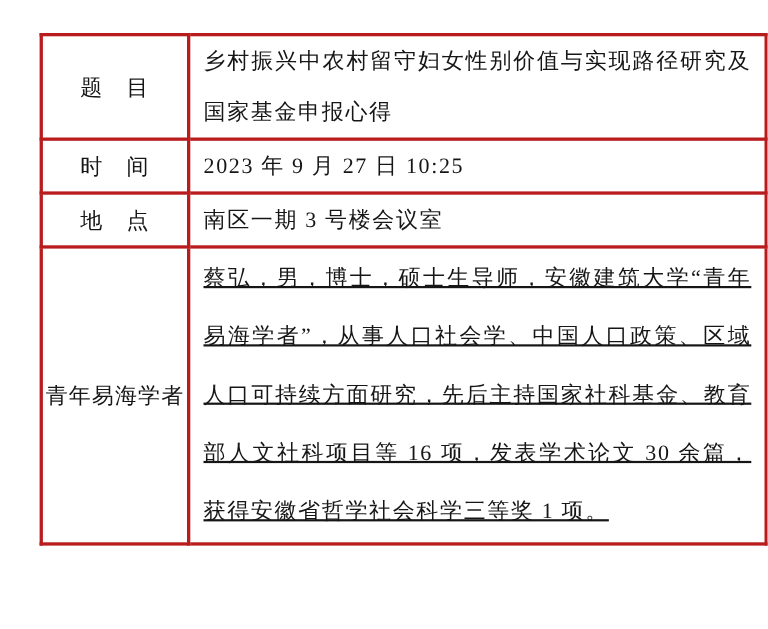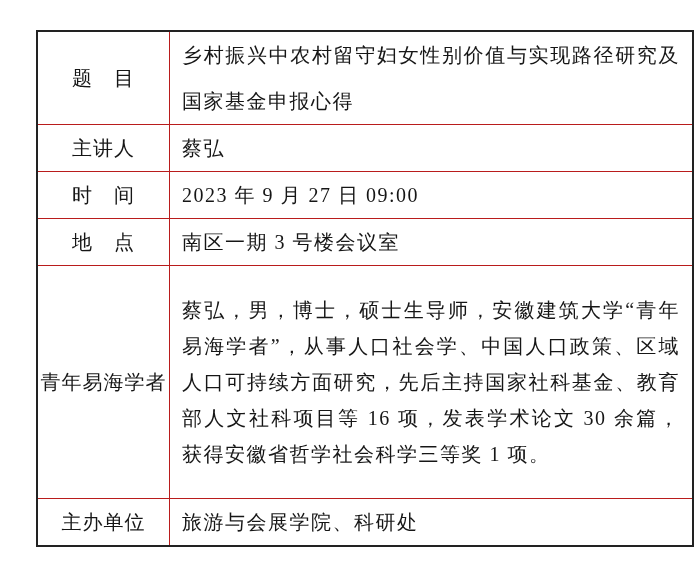--- a/index.html
+++ b/index.html
@@ -19,21 +19,21 @@
   table.seminar {
     position: absolute;
     left: 36px;
     top: 30px;
     width: 627px;
     border-collapse: collapse;
     table-layout: fixed;
     border: 2px solid #222222;
   }
   table.seminar td {
-    border: 1px solid #b91c1c;
+    border: 3px solid #b91c1c;
     vertical-align: middle;
     font-size: 20px;
   }
   td.label-cell {
     width: 129px;
     text-align: center;
     letter-spacing: 1px;
     white-space: nowrap;
     margin-top: 28px;
   }
@@ -47,50 +47,43 @@
     text-align: justify;
     text-justify: inter-ideograph;
   }
   tr.row-title    { height: 92px;  }
   tr.row-speaker  { height: 46px;  }
   tr.row-time     { height: 45px;  }
   tr.row-place    { height: 31px;  }
   tr.row-bio      { height: 233px; }
   tr.row-host     { height: 47px;  }
   tr.row-bio td.value-cell {
-    line-height: 36px;
+    line-height: 53px;
     padding-top: 1px;
     padding-bottom: 1px;
+    text-decoration: underline;
   }
 </style>
 </head>
 <body>
 
 <div class="page">
   <table class="seminar">
     <tbody>
       <tr class="row-title">
         <td class="label-cell">题　目</td>
         <td class="value-cell multiline">乡村振兴中农村留守妇女性别价值与实现路径研究及国家基金申报心得</td>
       </tr>
-      <tr class="row-speaker">
-        <td class="label-cell">主讲人</td>
-        <td class="value-cell">蔡弘</td>
-      </tr>
       <tr class="row-time">
         <td class="label-cell">时　间</td>
-        <td class="value-cell">2023 年 9 月 27 日 09:00</td>
+        <td class="value-cell">2023 年 9 月 27 日 10:25</td>
       </tr>
       <tr class="row-place">
         <td class="label-cell">地　点</td>
         <td class="value-cell">南区一期 3 号楼会议室</td>
       </tr>
       <tr class="row-bio">
         <td class="label-cell">青年易海学者</td>
         <td class="value-cell multiline">蔡弘，男，博士，硕士生导师，安徽建筑大学“青年易海学者”，从事人口社会学、中国人口政策、区域人口可持续方面研究，先后主持国家社科基金、教育部人文社科项目等 16 项，发表学术论文 30 余篇，获得安徽省哲学社会科学三等奖 1 项。</td>
       </tr>
-      <tr class="row-host">
-        <td class="label-cell">主办单位</td>
-        <td class="value-cell">旅游与会展学院、科研处</td>
-      </tr>
     </tbody>
   </table>
 </div>
 
 </body></html>

